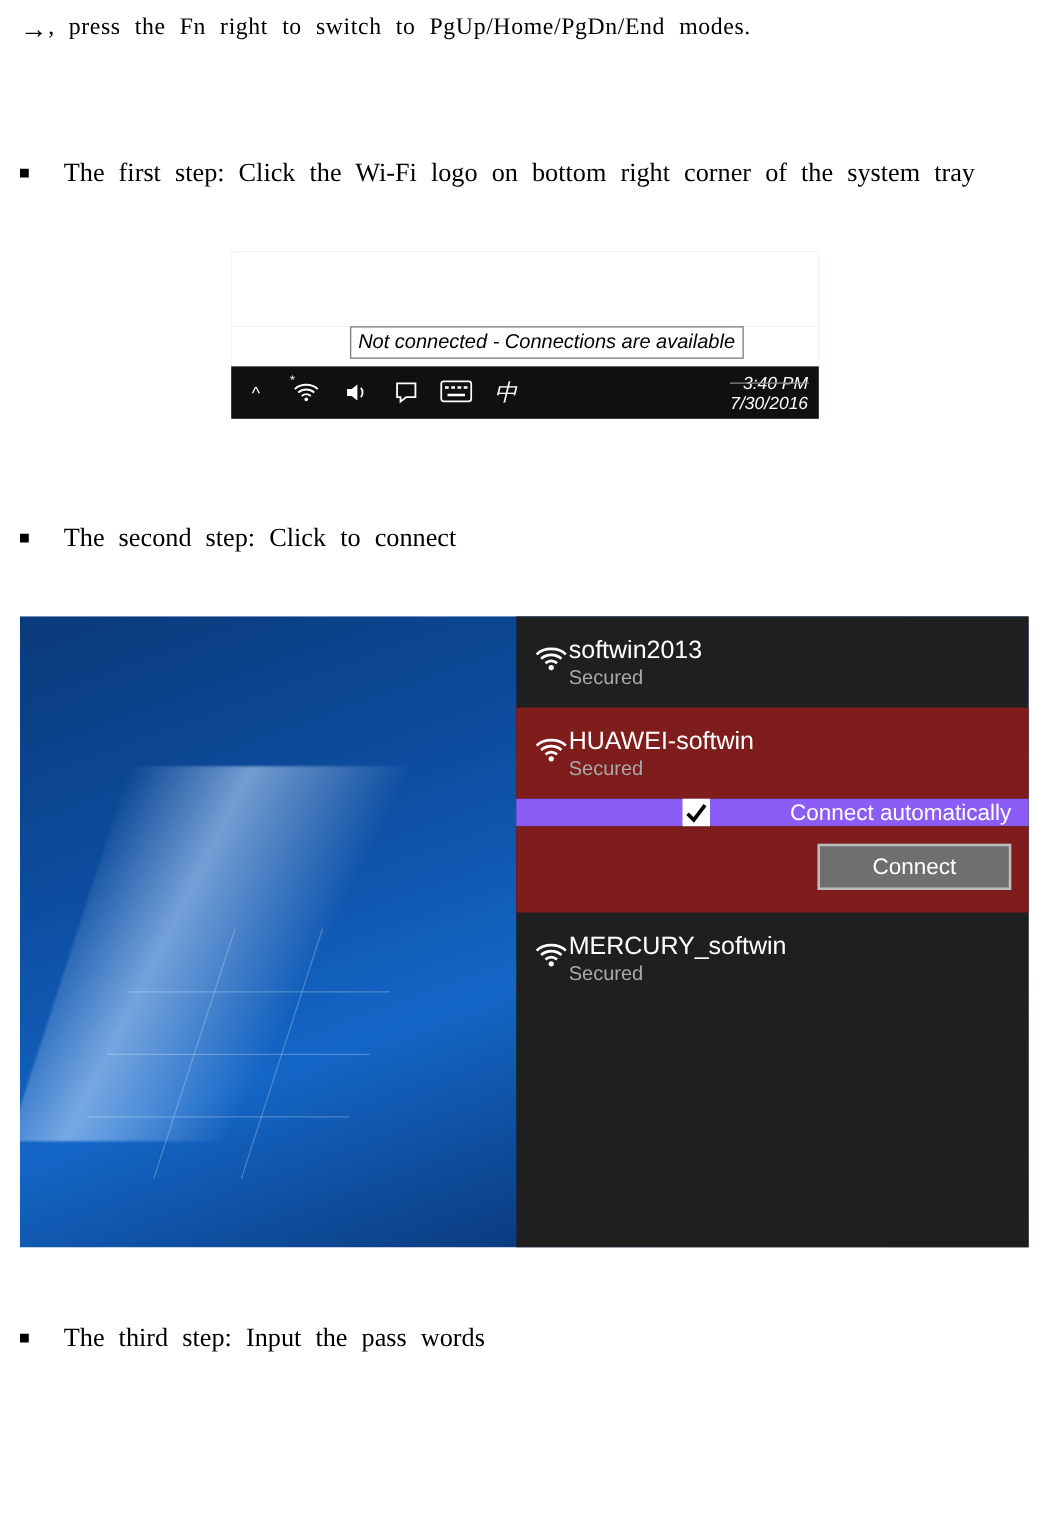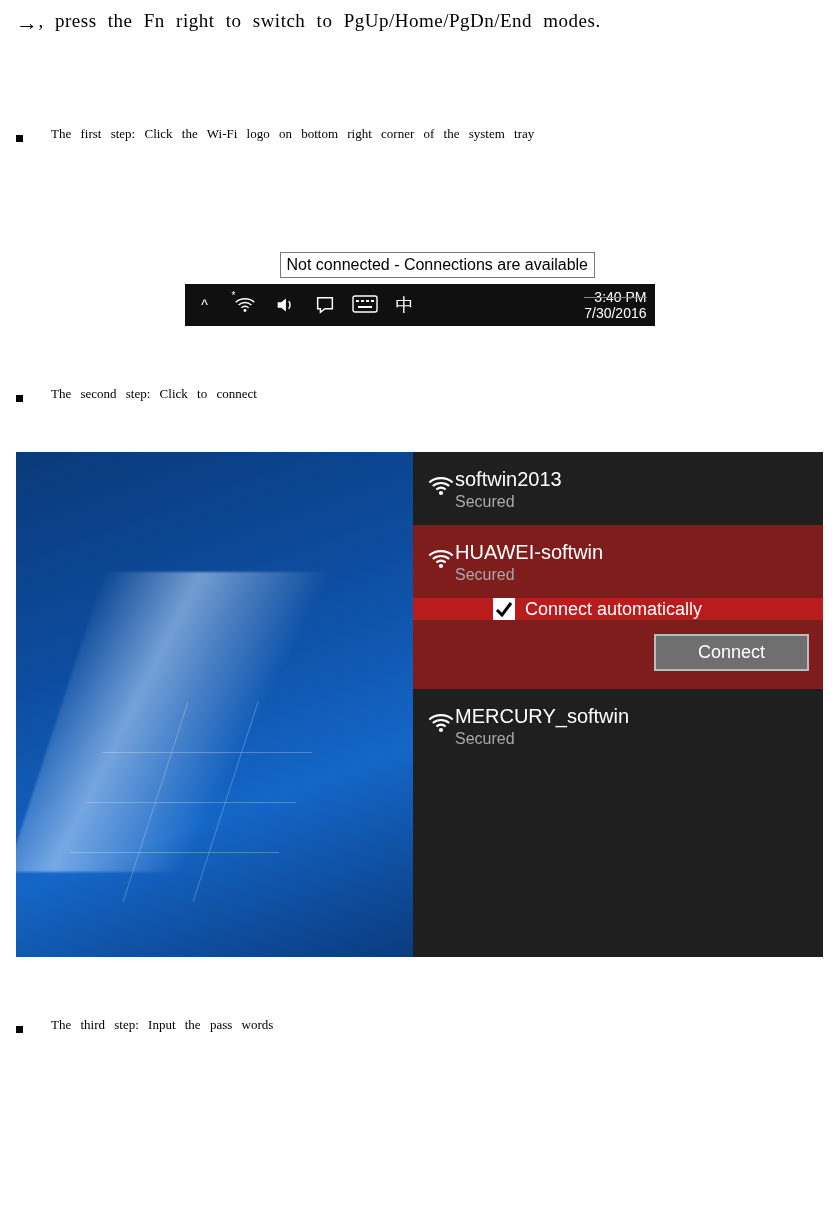--- a/index.html
+++ b/index.html
@@ -44,34 +44,35 @@
     font-size: 26px;
     font-family: Arial, sans-serif;
     color: #7d7d7d;
     letter-spacing: 0.5px;
   }
   .step-row {
     display: flex;
     align-items: flex-start;
     gap: 28px;
     margin: 0 0 50px 0;
-    font-size: 13px;
+    font-size: 21px;
     word-spacing: 6px;
   }
   .small-bullet {
     width: 7px;
     height: 7px;
     background: #000;
     margin-top: 9px;
   }
   
   .tray-wrap {
     width: 470px;
-    margin: 0 auto 60px auto;
+    margin: 0 auto 83px auto;
     background: #fca5a5;
+    font-style: italic;
   }
   .tray-top-gap {
     height: 60px;
     background: #fff;
   }
   .tooltip-row {
     position: relative;
     height: 32px;
     background: #fff;
   }
@@ -350,21 +351,21 @@
             <path d="M8 15 C10.5 13 13.5 13 16 15" stroke="#fff" stroke-width="1.8" fill="none"></path>
             <circle cx="12" cy="18" r="1.8" fill="#fff"></circle>
           </svg>
         </div>
         <div class="net-texts">
           <div class="ssid">HUAWEI-softwin</div>
           <div class="sec">Secured</div>
         </div>
       </div>
 
-      <div class="auto-row" style="background:#b91c1c;padding:0 14px 0 14px;margin:0;">
+      <div class="auto-row" style="background:#8b5cf6;padding:0 14px 0 14px;margin:0;justify-content:space-between;">
         <div style="width:56px;"></div>
         <span class="chk">
           <svg width="20" height="20" viewBox="0 0 20 20">
             <path d="M3 11 L8 16 L17 4" stroke="#000" stroke-width="3" fill="none"></path>
           </svg>
         </span>
         <span>Connect automatically</span>
       </div>
 
       <div class="connect-row" style="background:#7f1d1d;">

